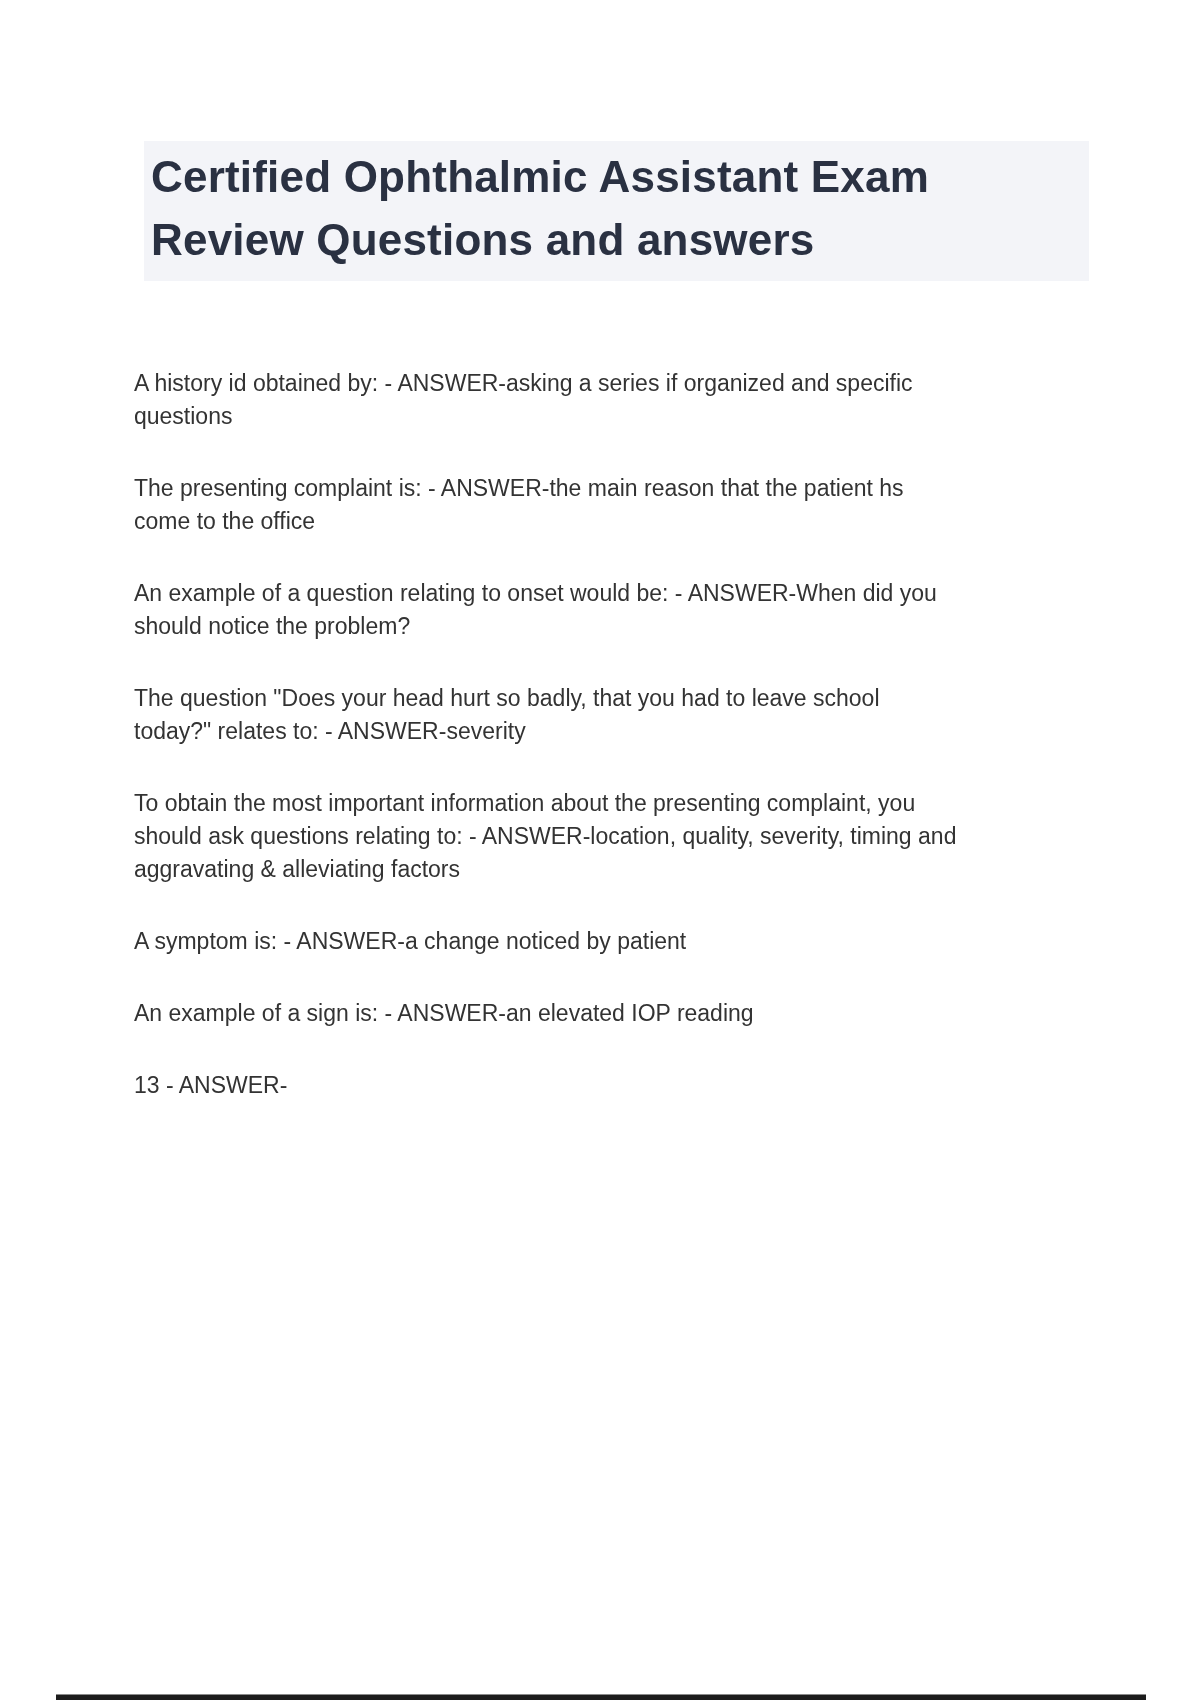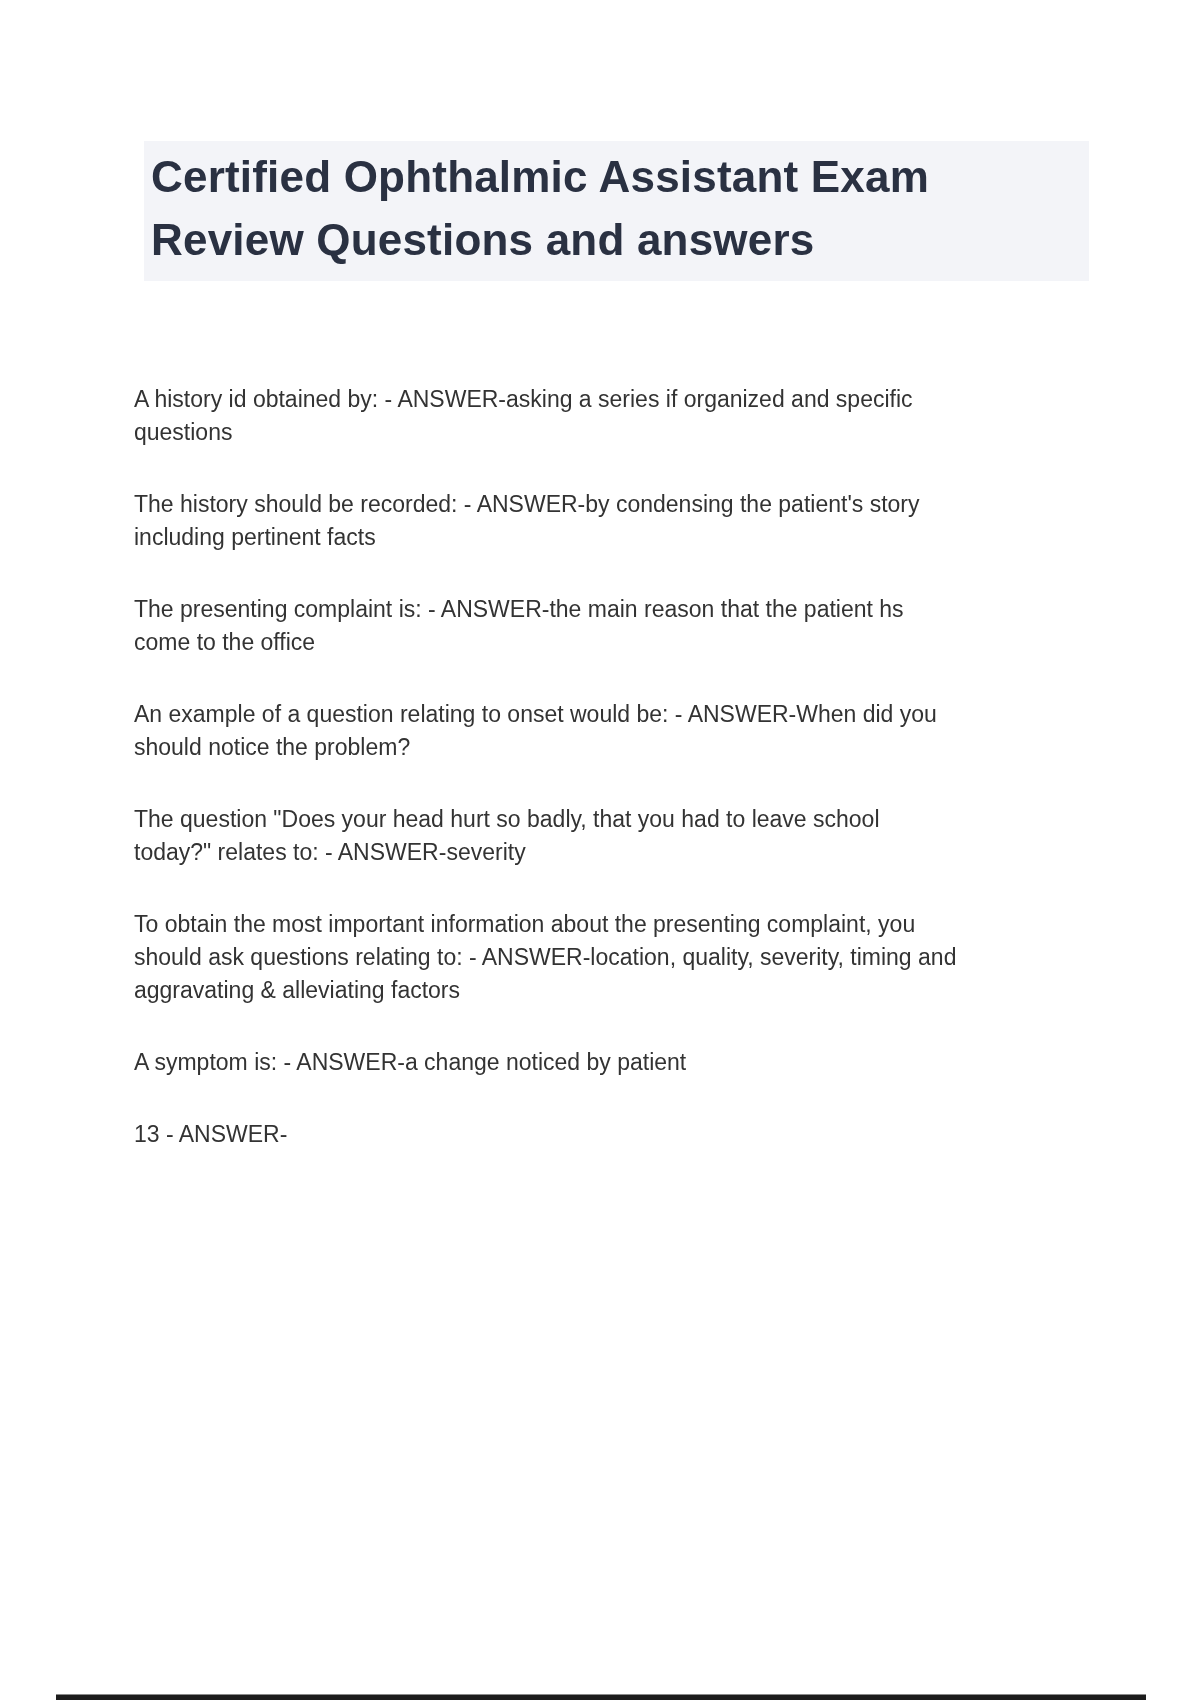--- a/index.html
+++ b/index.html
@@ -57,33 +57,32 @@
 </head>
 <body>
 
 <div class="page">
 
   <div class="title-highlight" style="background: rgb(243, 244, 248);">
     <h1 class="title-text" style="color: rgb(42, 49, 66);">Certified Ophthalmic Assistant Exam
 Review Questions and answers</h1>
   </div>
 
-  <div class="qa-list" style="color: rgb(51, 51, 51); margin-top: 16px;">
+  <div class="qa-list" style="color: rgb(51, 51, 51);">
       <p>A history id obtained by: - ANSWER-asking a series if organized and specific
 questions</p>
-      <p>The history should be recorded: - ANSWER-by condensing the patient's story
-including pertinent facts</p>
       <p>The presenting complaint is: - ANSWER-the main reason that the patient hs
 come to the office</p>
       <p>An example of a question relating to onset would be: - ANSWER-When did you
 should notice the problem?</p>
       <p>The question "Does your head hurt so badly, that you had to leave school
 today?" relates to: - ANSWER-severity</p>
       <p>To obtain the most important information about the presenting complaint, you
 should ask questions relating to: - ANSWER-location, quality, severity, timing and
 aggravating &amp; alleviating factors</p>
       <p>A symptom is: - ANSWER-a change noticed by patient</p>
+      <p>An example of a sign is: - ANSWER-an elevated IOP reading</p>
       <p>13 - ANSWER-</p>
     </div>
 
   <div class="page-divider" style="background: rgb(28, 28, 28);"></div>
 
 </div>
 
 </body></html>

